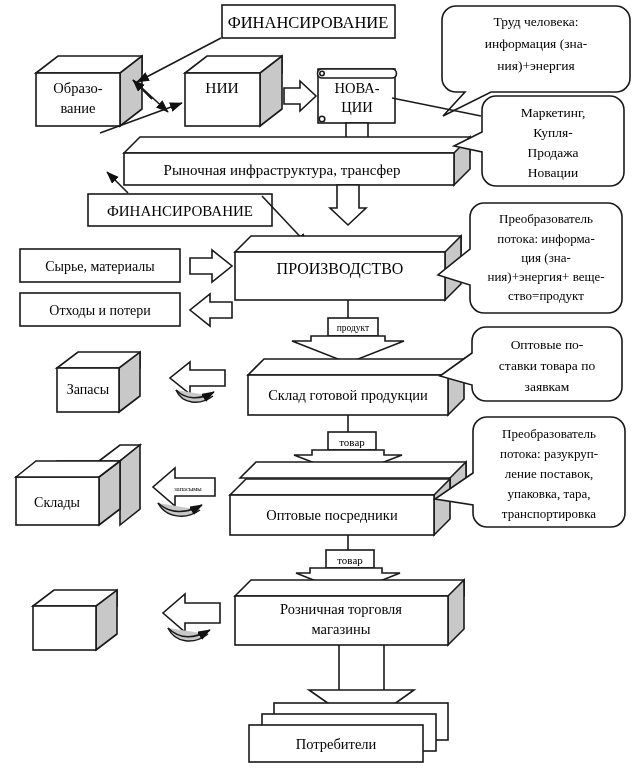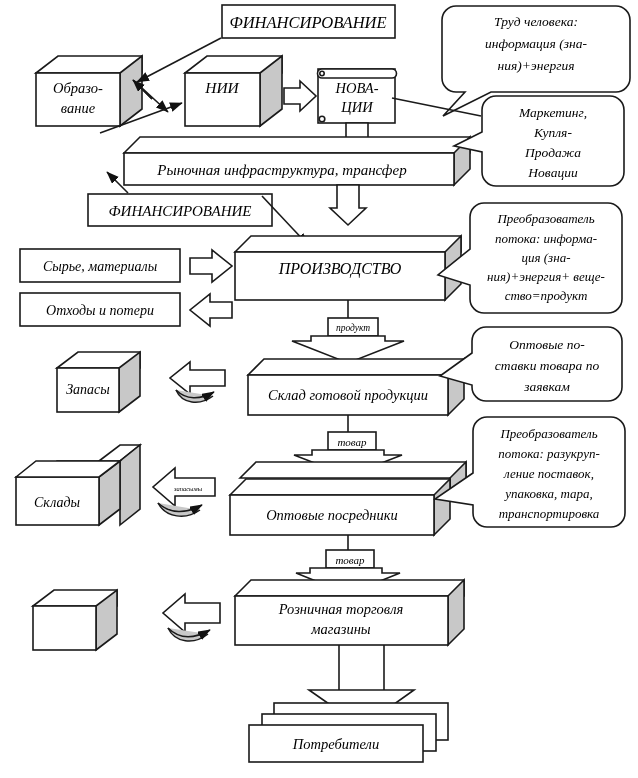--- a/index.html
+++ b/index.html
@@ -1,18 +1,18 @@
 <!DOCTYPE html>
 <html><head>
 <meta charset="utf-8">
 <style>
   html,body{margin:0;padding:0;background:#fff;}
   body{width:638px;height:778px;overflow:hidden;
        font-family:"Liberation Serif","DejaVu Serif",serif;}
-  #stage{position:relative;width:638px;height:624px;font-style:italic;}
+  #stage{position:relative;width:638px;height:624px;}
   svg{display:block;}
   .lbl{font-family:"Liberation Serif","DejaVu Serif",serif;fill:#000;}
 </style>
 </head>
 <body>
 
 <div id="stage">
 <svg width="638" height="778" viewBox="0 0 638 778" xmlns="http://www.w3.org/2000/svg">
 
   <defs>

